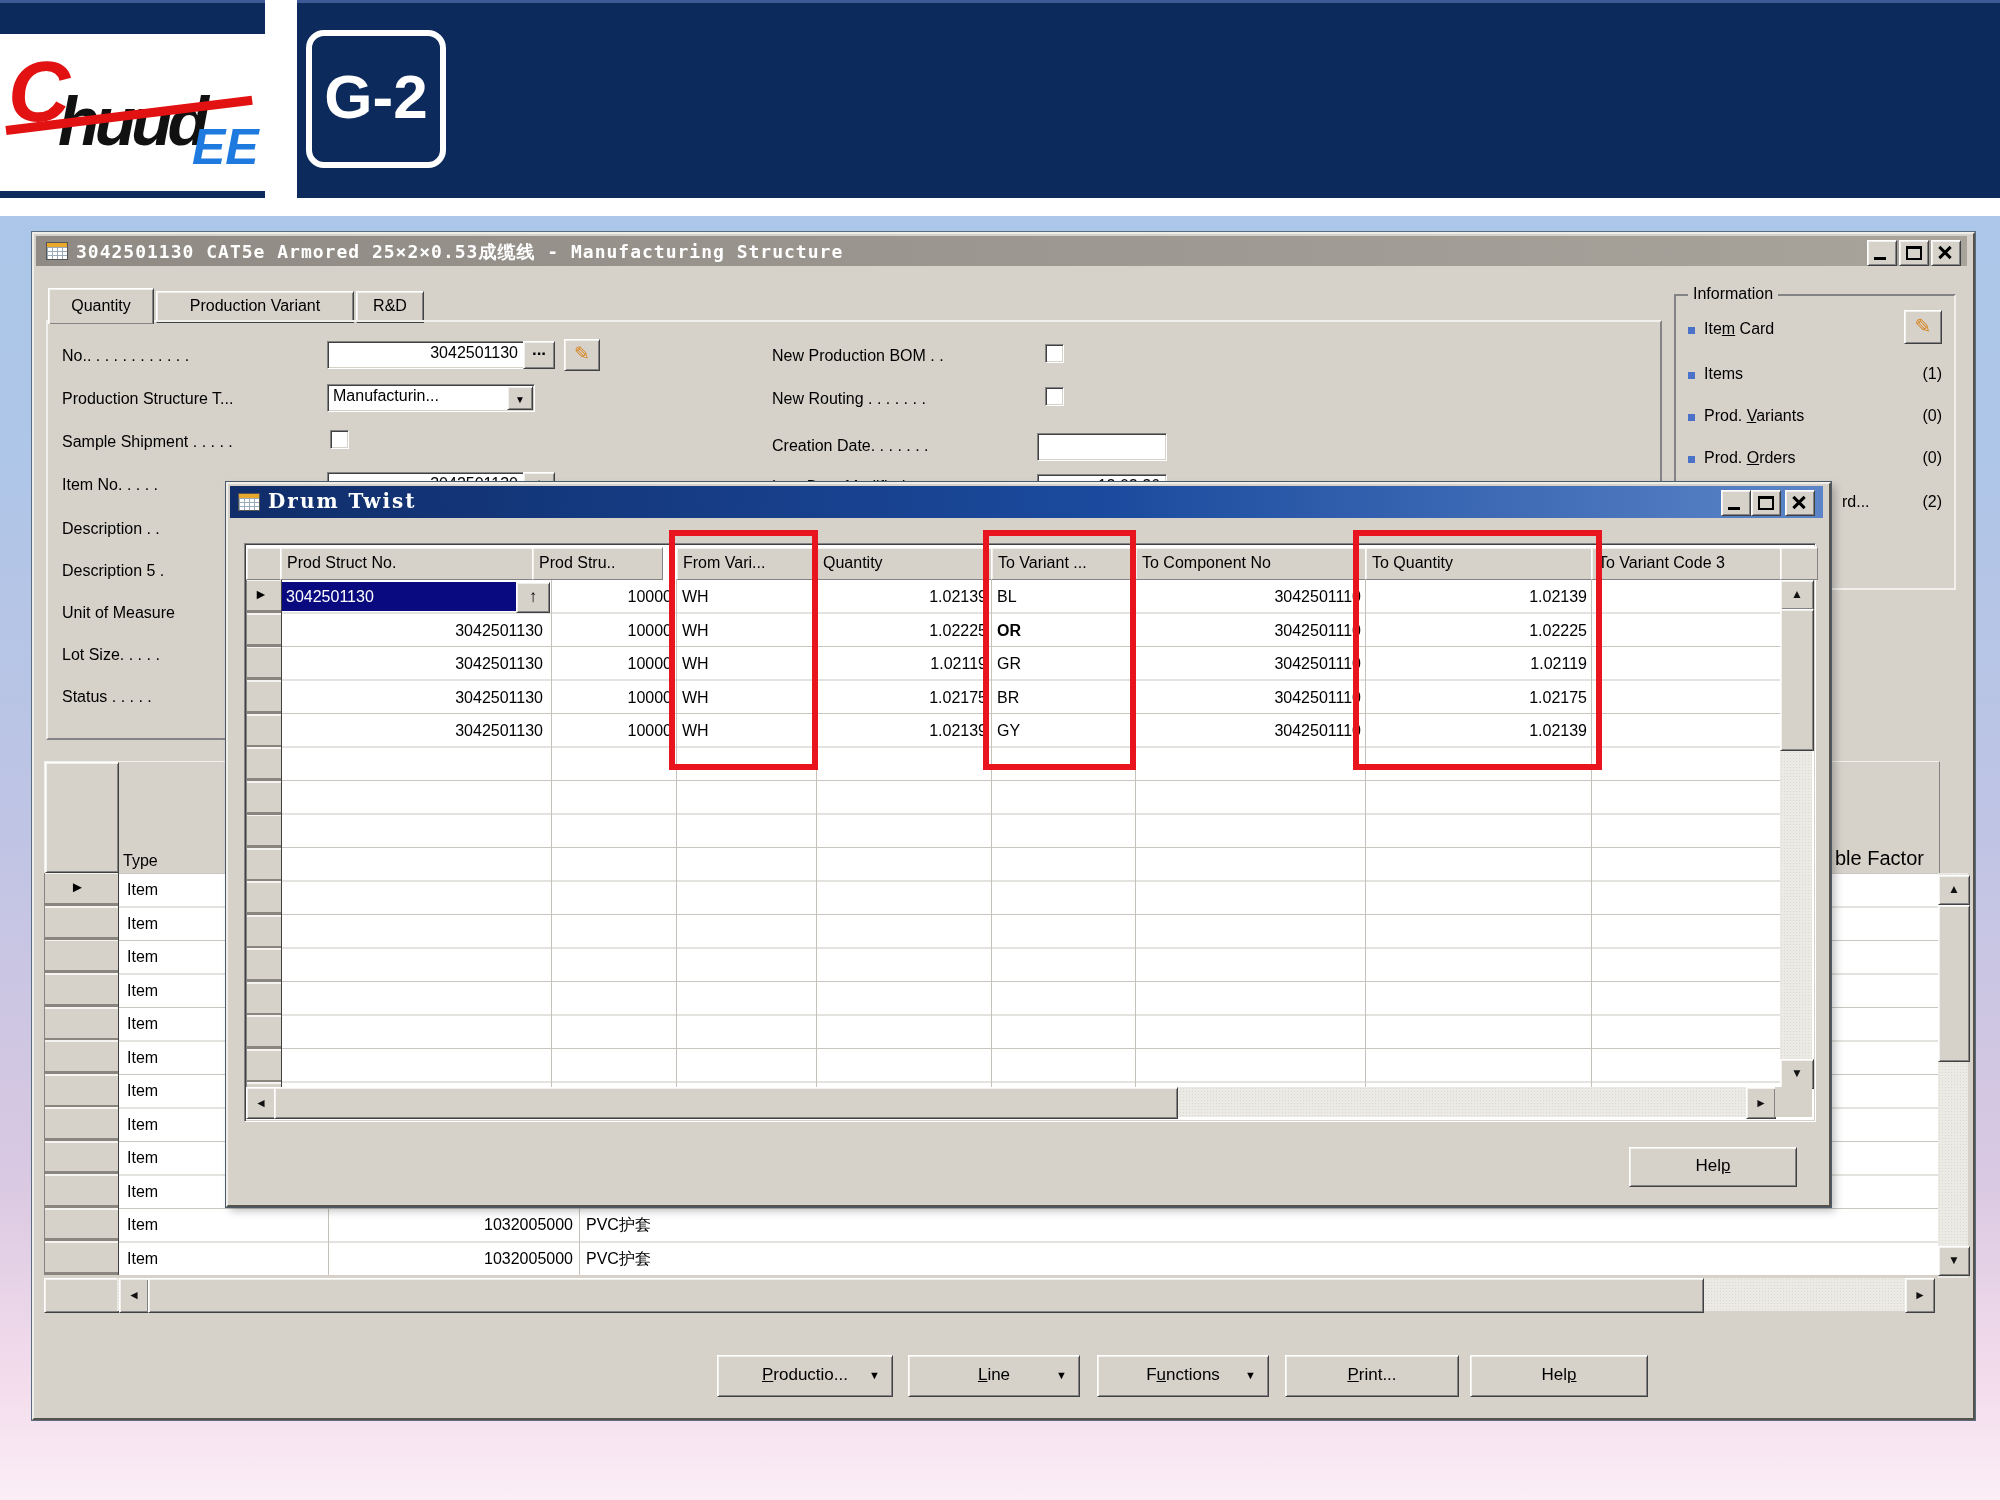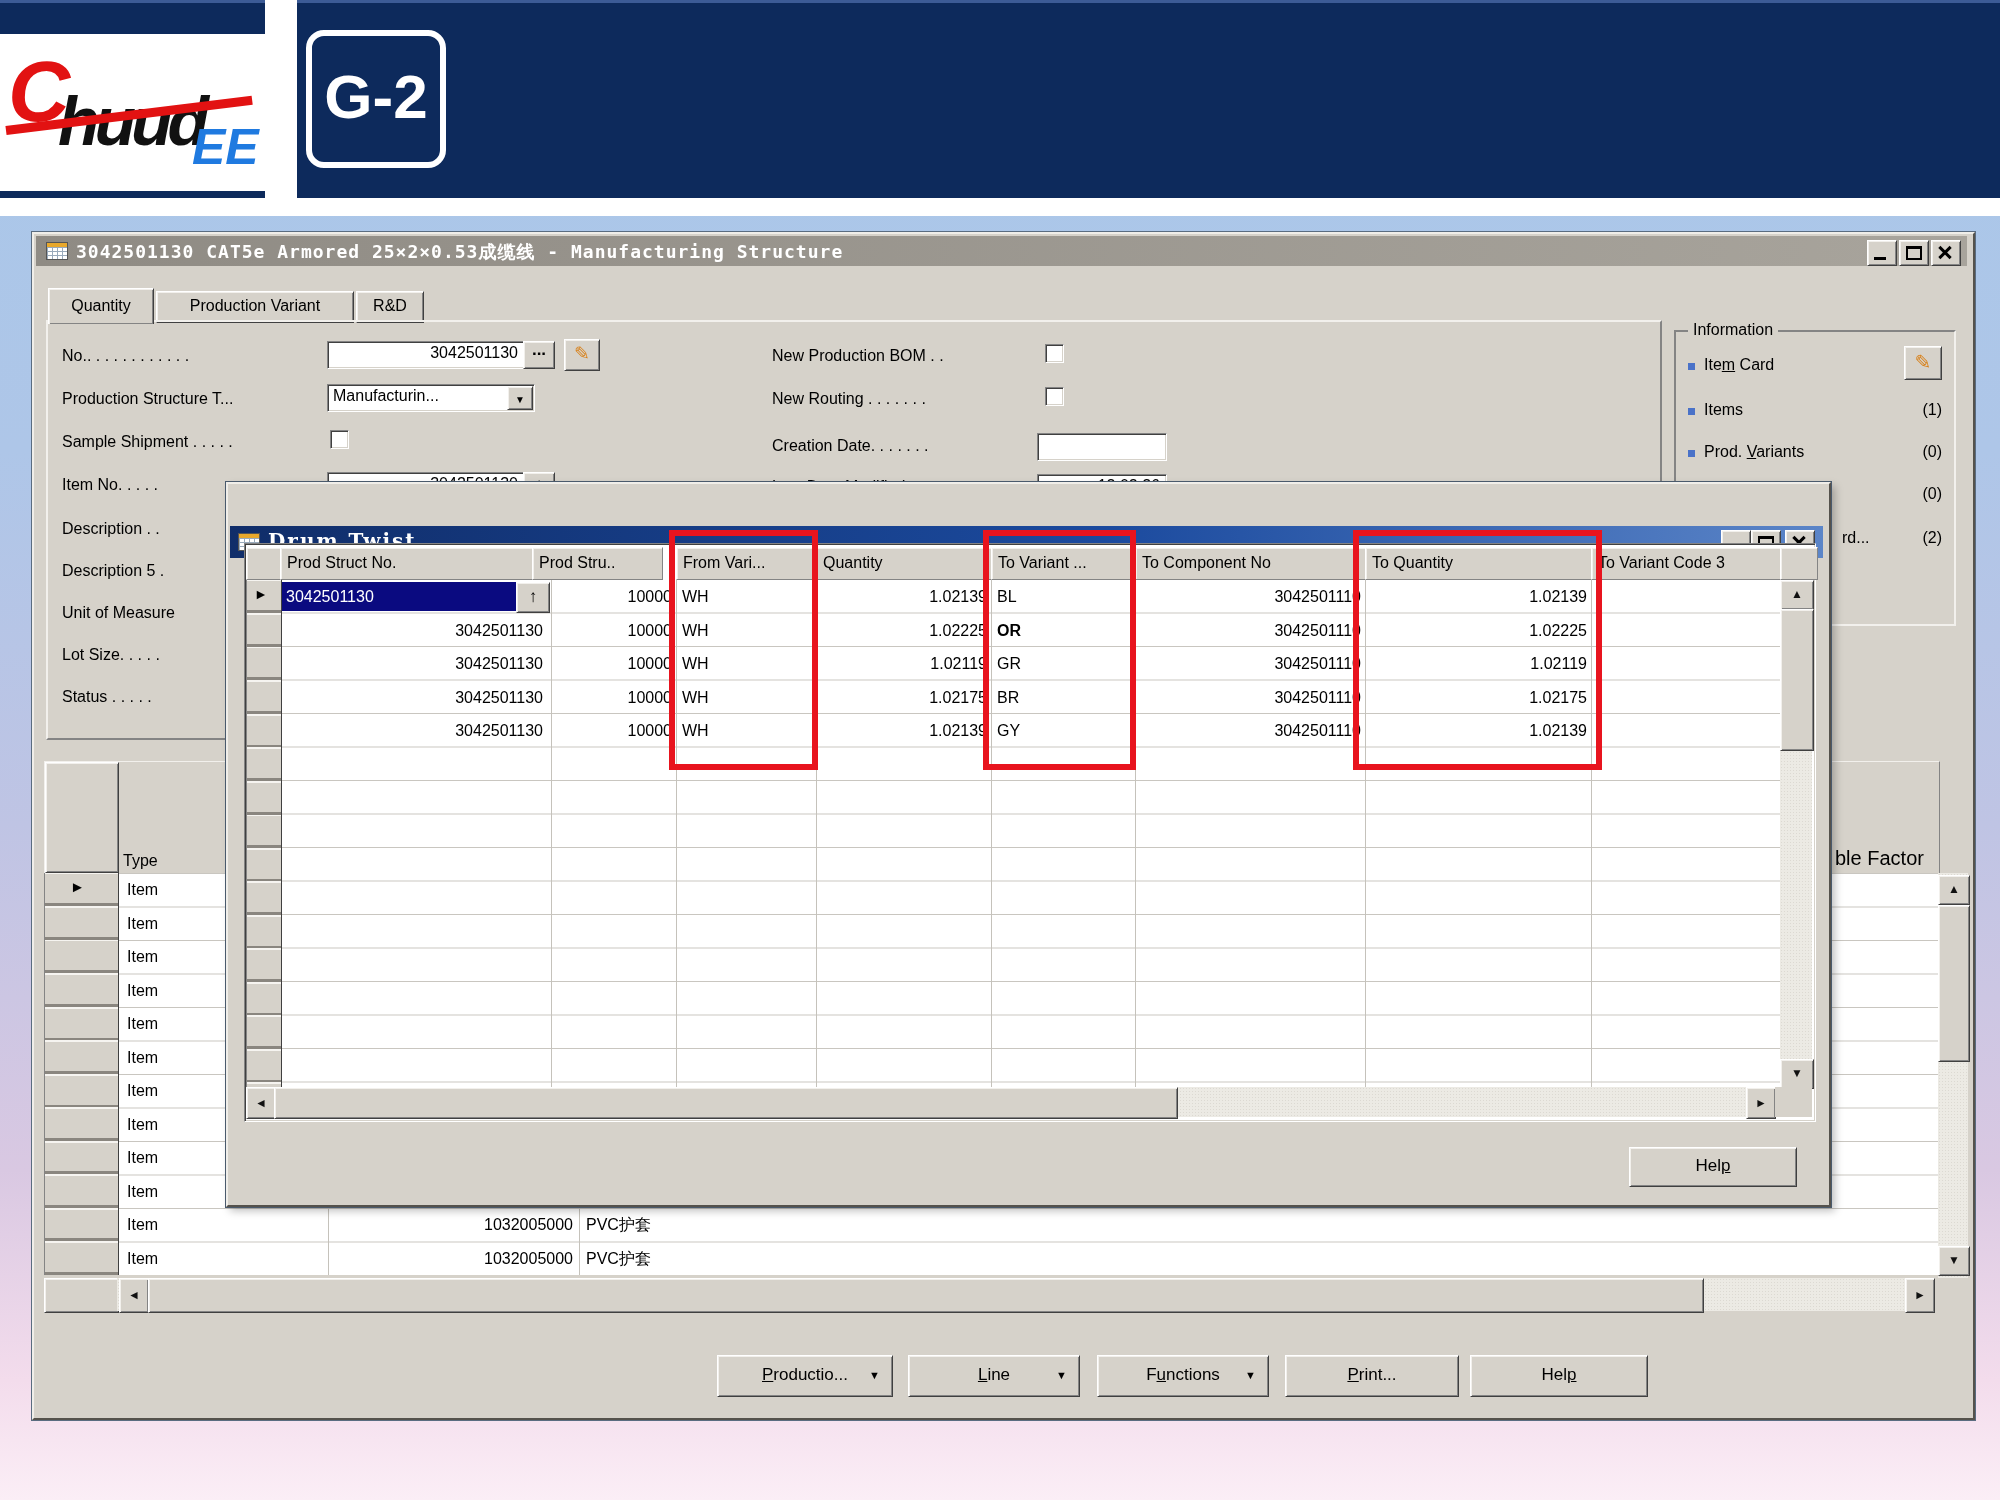--- a/index.html
+++ b/index.html
@@ -137,21 +137,21 @@
     <span class="abs lbl" style="left:738px;top:203px;">Creation Date. . . . . . .</span>
     <div class="abs sunken" style="left:1003px;top:199px;width:128px;height:26px;">
       <span></span>
     </div>
 
     <span class="abs lbl" style="left:738px;top:244px;">Last Date Modified</span>
     <div class="abs sunken" style="left:1003px;top:240px;width:128px;height:26px;">
       <span style="position:absolute;right:6px;top:2px;font-size:16px;">12.02.26</span>
     </div>
 
-    <div class="abs" style="left:1640px;top:60px;width:278px;height:292px;border:2px solid;border-color:#848484 #f2f0ec #f2f0ec #848484;margin-top:36px;">
+    <div class="abs" style="left:1640px;top:60px;width:278px;height:292px;border:2px solid;border-color:#848484 #f2f0ec #f2f0ec #848484;">
       <span class="abs" style="left:12px;top:-11px;background:#d6d2ca;padding:0 5px;font-size:16px;">Information</span>
       <div class="abs btn" style="left:228px;top:14px;width:36px;height:32px;line-height:30px;">
         <span style="color:#d8821c;font-size:20px;">✎</span>
       </div>
 
       <div class="info-bullet" style="left:12px;top:31px;"></div>
       <span class="abs lbl" style="left:28px;top:24px;">
         <span>Ite</span><span class="ul">m</span><span> Card</span>
       </span>
 
@@ -239,21 +239,21 @@
       <span></span><span class="ul">P</span><span>rint...</span>
     </div>
     <div class="abs btn" style="left:1436px;top:1121px;width:176px;height:40px;line-height:38px;">
       <span>Hel</span><span class="ul">p</span><span></span>
     </div>
   </div>
 
   <div class="abs" style="left:226px;top:482px;width:1601px;height:721px;background:#d6d2ca;z-index:40;
               border:2px solid;border-color:#f0eee9 #55524c #55524c #f0eee9;box-shadow:0 0 0 1px #4a5a6c,4px 4px 8px rgba(0,0,0,.25);">
 
-    <div class="abs" style="left:2px;top:2px;width:1593px;height:32px;background:linear-gradient(90deg,#102d69 0%,#1b4a9e 55%,#5b85c8 100%);margin-top:40px;">
+    <div class="abs" style="left:2px;top:2px;width:1593px;height:32px;background:linear-gradient(90deg,#102d69 0%,#1b4a9e 55%,#5b85c8 100%);">
       <div class="tbl-icon abs" style="left:8px;top:7px;"></div>
       <span class="abs" style="left:38px;top:3px;color:#fff;font:bold 20px 'DejaVu Serif',serif;letter-spacing:2px;">Drum Twist</span>
       <div class="ttl-btn raised" style="right:72px;">
           <span class="glyph-min"></span>
         </div>
       <div class="ttl-btn raised" style="right:42px;">
           <span class="glyph-max"></span>
         </div>
       <div class="ttl-btn raised" style="right:8px;">
           <span class="glyph-x1"></span>

